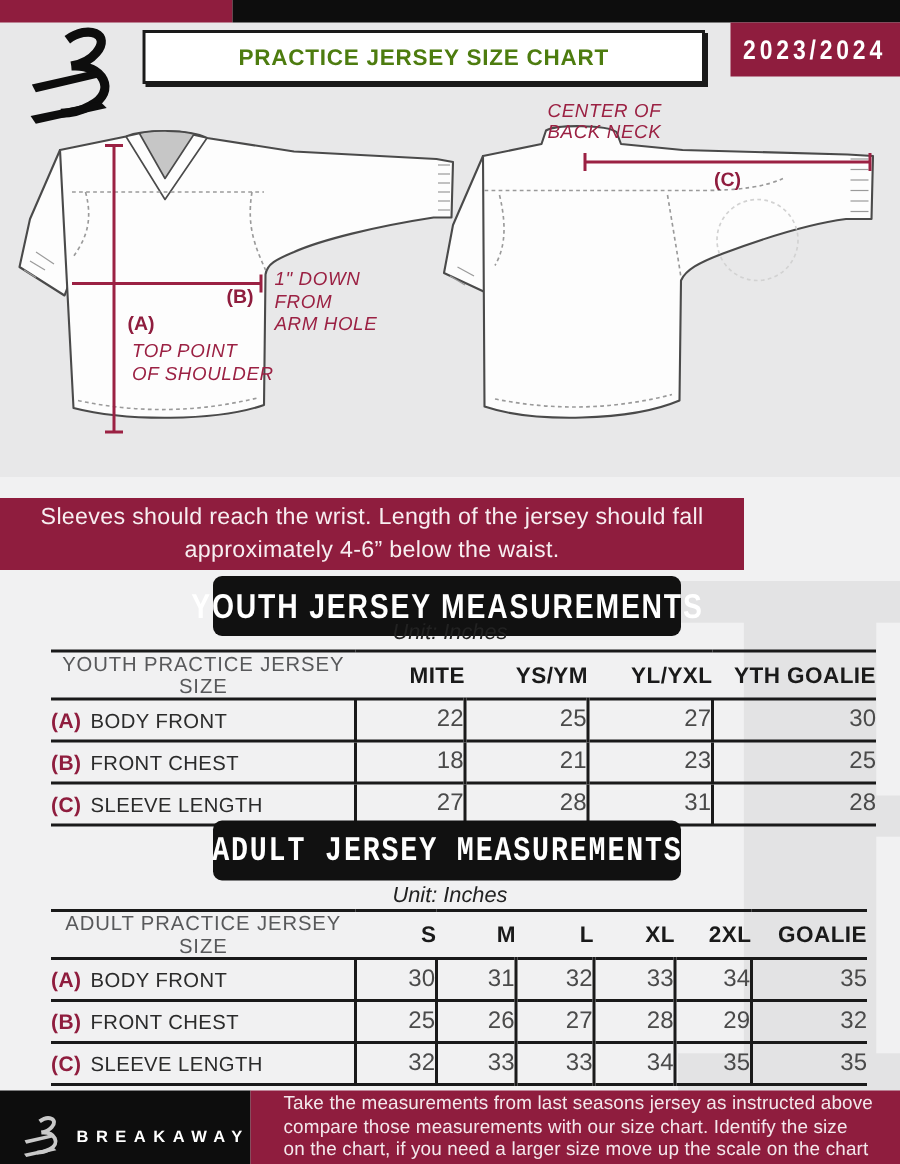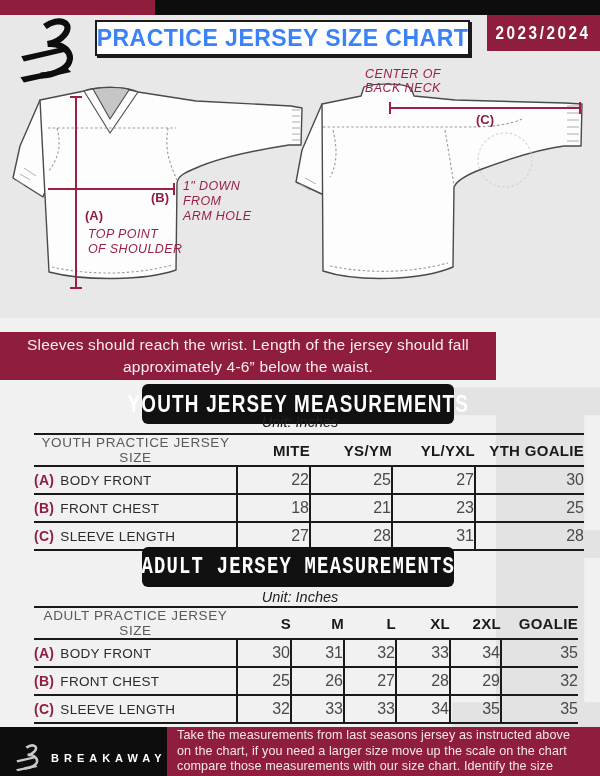--- a/index.html
+++ b/index.html
@@ -12,21 +12,21 @@
   .topbar-maroon{position:absolute;left:0;top:0;width:155px;height:15px;background:#8f1d3e;}
   .topbar-black{position:absolute;left:155px;top:0;width:445px;height:15px;background:#0d0d0d;}
   
   .logo{position:absolute;left:20px;top:16px;width:62px;height:70px;color:#0d0d0d;}
   .title-box{
     position:absolute;left:95px;top:20px;width:375px;height:36px;
     background:#fff;border:2px solid #1a1a1a;box-sizing:border-box;
     display:flex;align-items:center;justify-content:center;
     box-shadow:2px 2px 0 #1a1a1a;
   }
-  .title-box span{font-weight:700;font-size:23px;color:#3b82f6;letter-spacing:.5px;white-space:nowrap;}
+  .title-box span{font-weight:700;font-size:15px;color:#4d7c0f;letter-spacing:.5px;white-space:nowrap;}
   .year-box{
     position:absolute;left:487px;top:15px;width:113px;height:36px;background:#8f1d3e;
     display:flex;align-items:center;
   }
   .year-box span{display:inline-block;transform:scaleX(.85);color:#fff;font-weight:700;font-size:18px;letter-spacing:3px;white-space:nowrap;}
   
   .diagram{position:absolute;left:0;top:60px;width:600px;height:258px;}
   .jersey{fill:#fdfdfd;stroke:#4a4a4a;stroke-width:1.4;stroke-linejoin:round;}
   .seam{fill:none;stroke:#9a9a9a;stroke-width:1.1;stroke-dasharray:2.5 2.2;}
   .neck{fill:#c6c6c6;stroke:#4a4a4a;stroke-width:1.1;}
@@ -68,21 +68,21 @@
   .footer-black{
     position:absolute;left:0;top:727px;width:167px;height:61px;background:#0d0d0d;
     display:flex;align-items:center;justify-content:flex-start;padding-left:16px;box-sizing:border-box;gap:9px;
   }
   .footer-logo{width:26px;height:30px;color:#c9c9c9;flex:0 0 auto;}
   .brand-name{color:#fff;font-weight:700;font-size:11px;letter-spacing:5px;white-space:nowrap;}
   .footer-maroon{
     position:absolute;left:167px;top:727px;width:433px;height:49px;background:#8f1d3e;
     display:flex;flex-direction:column;justify-content:center;padding:0 10px;box-sizing:border-box;
   }
-  .footer-maroon div{color:#f3e7eb;font-size:12.6px;line-height:15.6px;letter-spacing:.1px;white-space:nowrap;}
+  .footer-maroon div{color:#f3e7eb;font-size:12.6px;line-height:15.6px;letter-spacing:.1px;white-space:nowrap;margin-left:12px;}
 </style>
 </head>
 <body>
 
 <div class="page">
 
   <div class="topbar-maroon"></div>
   <div class="topbar-black"></div>
 
   <svg class="logo" viewBox="0 0 70 80">
@@ -273,17 +273,17 @@
   <div class="footer-black">
     <svg class="footer-logo" viewBox="0 0 70 80">
       <path d="M28 12 C44 0 62 8 50 22 C45 28 37 31 31 32 M31 32 C56 30 66 52 46 62 C39 66 30 68 23 68" fill="none" stroke="currentColor" stroke-width="7"></path>
       <path d="M1 46 L50 35 L55 40 L4 52 Z" fill="currentColor"></path>
       <path d="M0 70 L53 59 L58 64 L4 76 Z" fill="currentColor"></path>
     </svg>
     <span class="brand-name">BREAKAWAY</span>
   </div>
   <div class="footer-maroon">
     <div>Take the measurements from last seasons jersey as instructed above</div>
+    <div>compare those measurements  with our size chart. Identify the size</div>
     <div>on the chart, if you need a larger size move up the scale on the chart</div>
-    <div>compare those measurements  with our size chart. Identify the size</div>
   </div>
 
 </div>
 
 </body></html>

